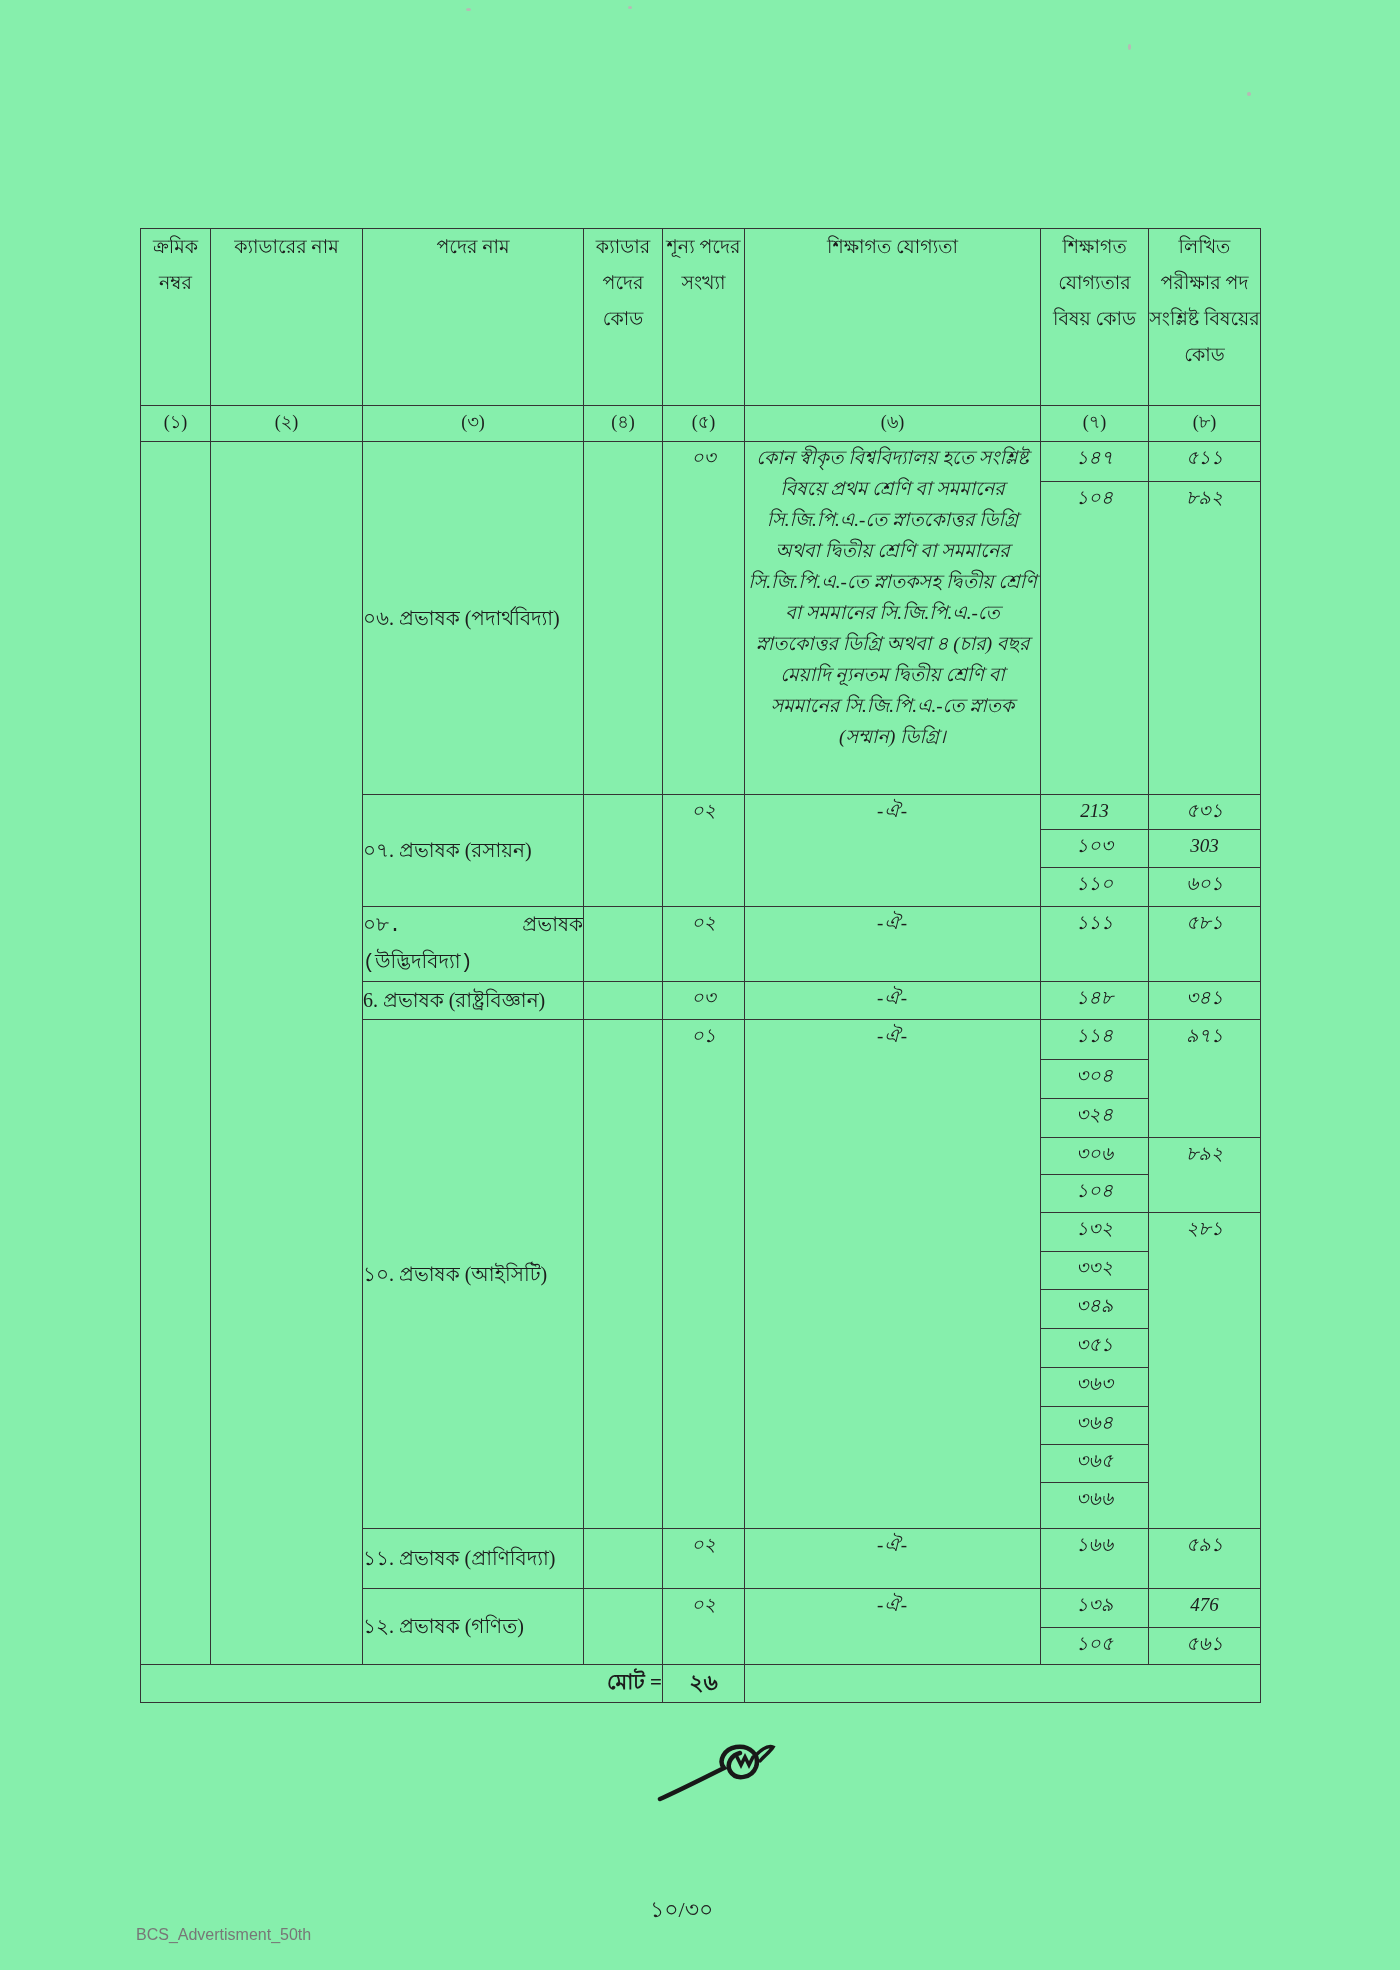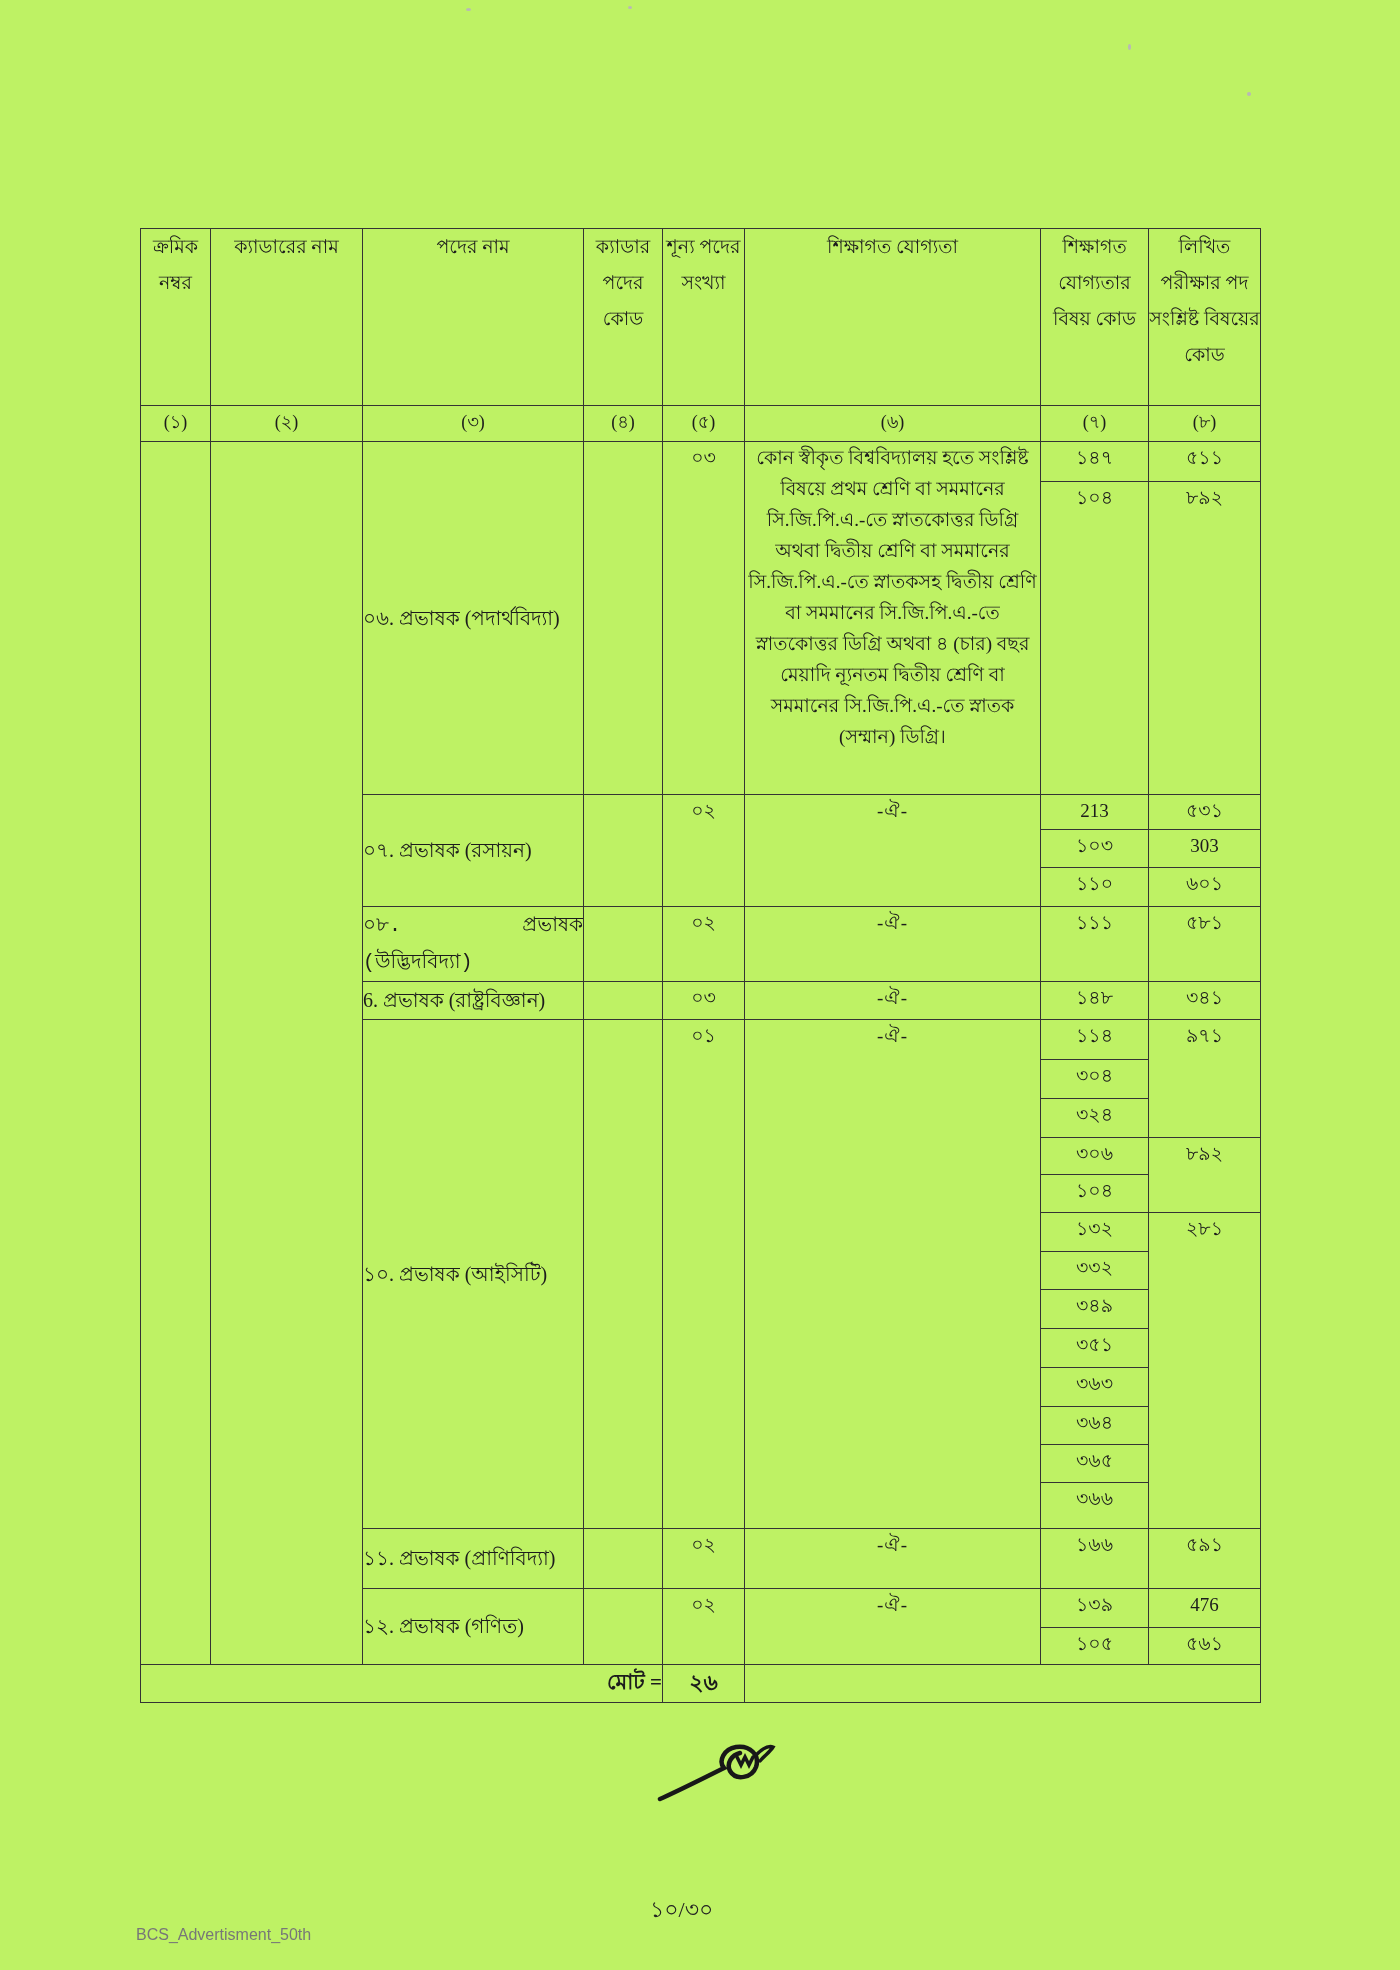--- a/index.html
+++ b/index.html
@@ -5,21 +5,21 @@
   html,body{margin:0;padding:0;}
   body{
     width:1400px;height:1970px;
     background:#f6f6f4;
     font-family:"Liberation Serif","DejaVu Serif",serif;
     color:#1c1c1c;
     position:relative;
   }
   .page{
     position:absolute;left:0;top:0;width:1400px;height:1970px;
-    background:#bef264;overflow:hidden;
+    background:#86efac;overflow:hidden;
   }
   table.main{
     position:absolute;left:140px;top:228px;
     width:1120px;
     border-collapse:collapse;table-layout:fixed;
   }
   table.main th, table.main td{
     border:1.6px solid #343434;
     padding:0;margin:0;
     font-weight:normal;
@@ -31,20 +31,21 @@
     padding:5px 4px 0 4px;
   }
   tr.colnums td{
     text-align:center;font-size:18px;padding:2px 0;
     vertical-align:middle;
   }
   td.cell{
     vertical-align:top;text-align:center;
     font-size:19px;line-height:31px;
     padding:4px 6px;
+    font-style:italic;
   }
   td.post{
     text-align:left;line-height:37px;font-size:20px;
     padding:5px 6px 4px 10px;
   }
   td.post.justified{ text-align:justify;font-family:Liberation Mono, monospace; }
   td.qual{ line-height:31px; padding:5px 10px; }
   td.ditto{ font-size:19px; letter-spacing:1px; }
   td.code{ font-size:19px; padding-top:5px; }
   td.vac{ font-size:19px; padding-top:6px; }

